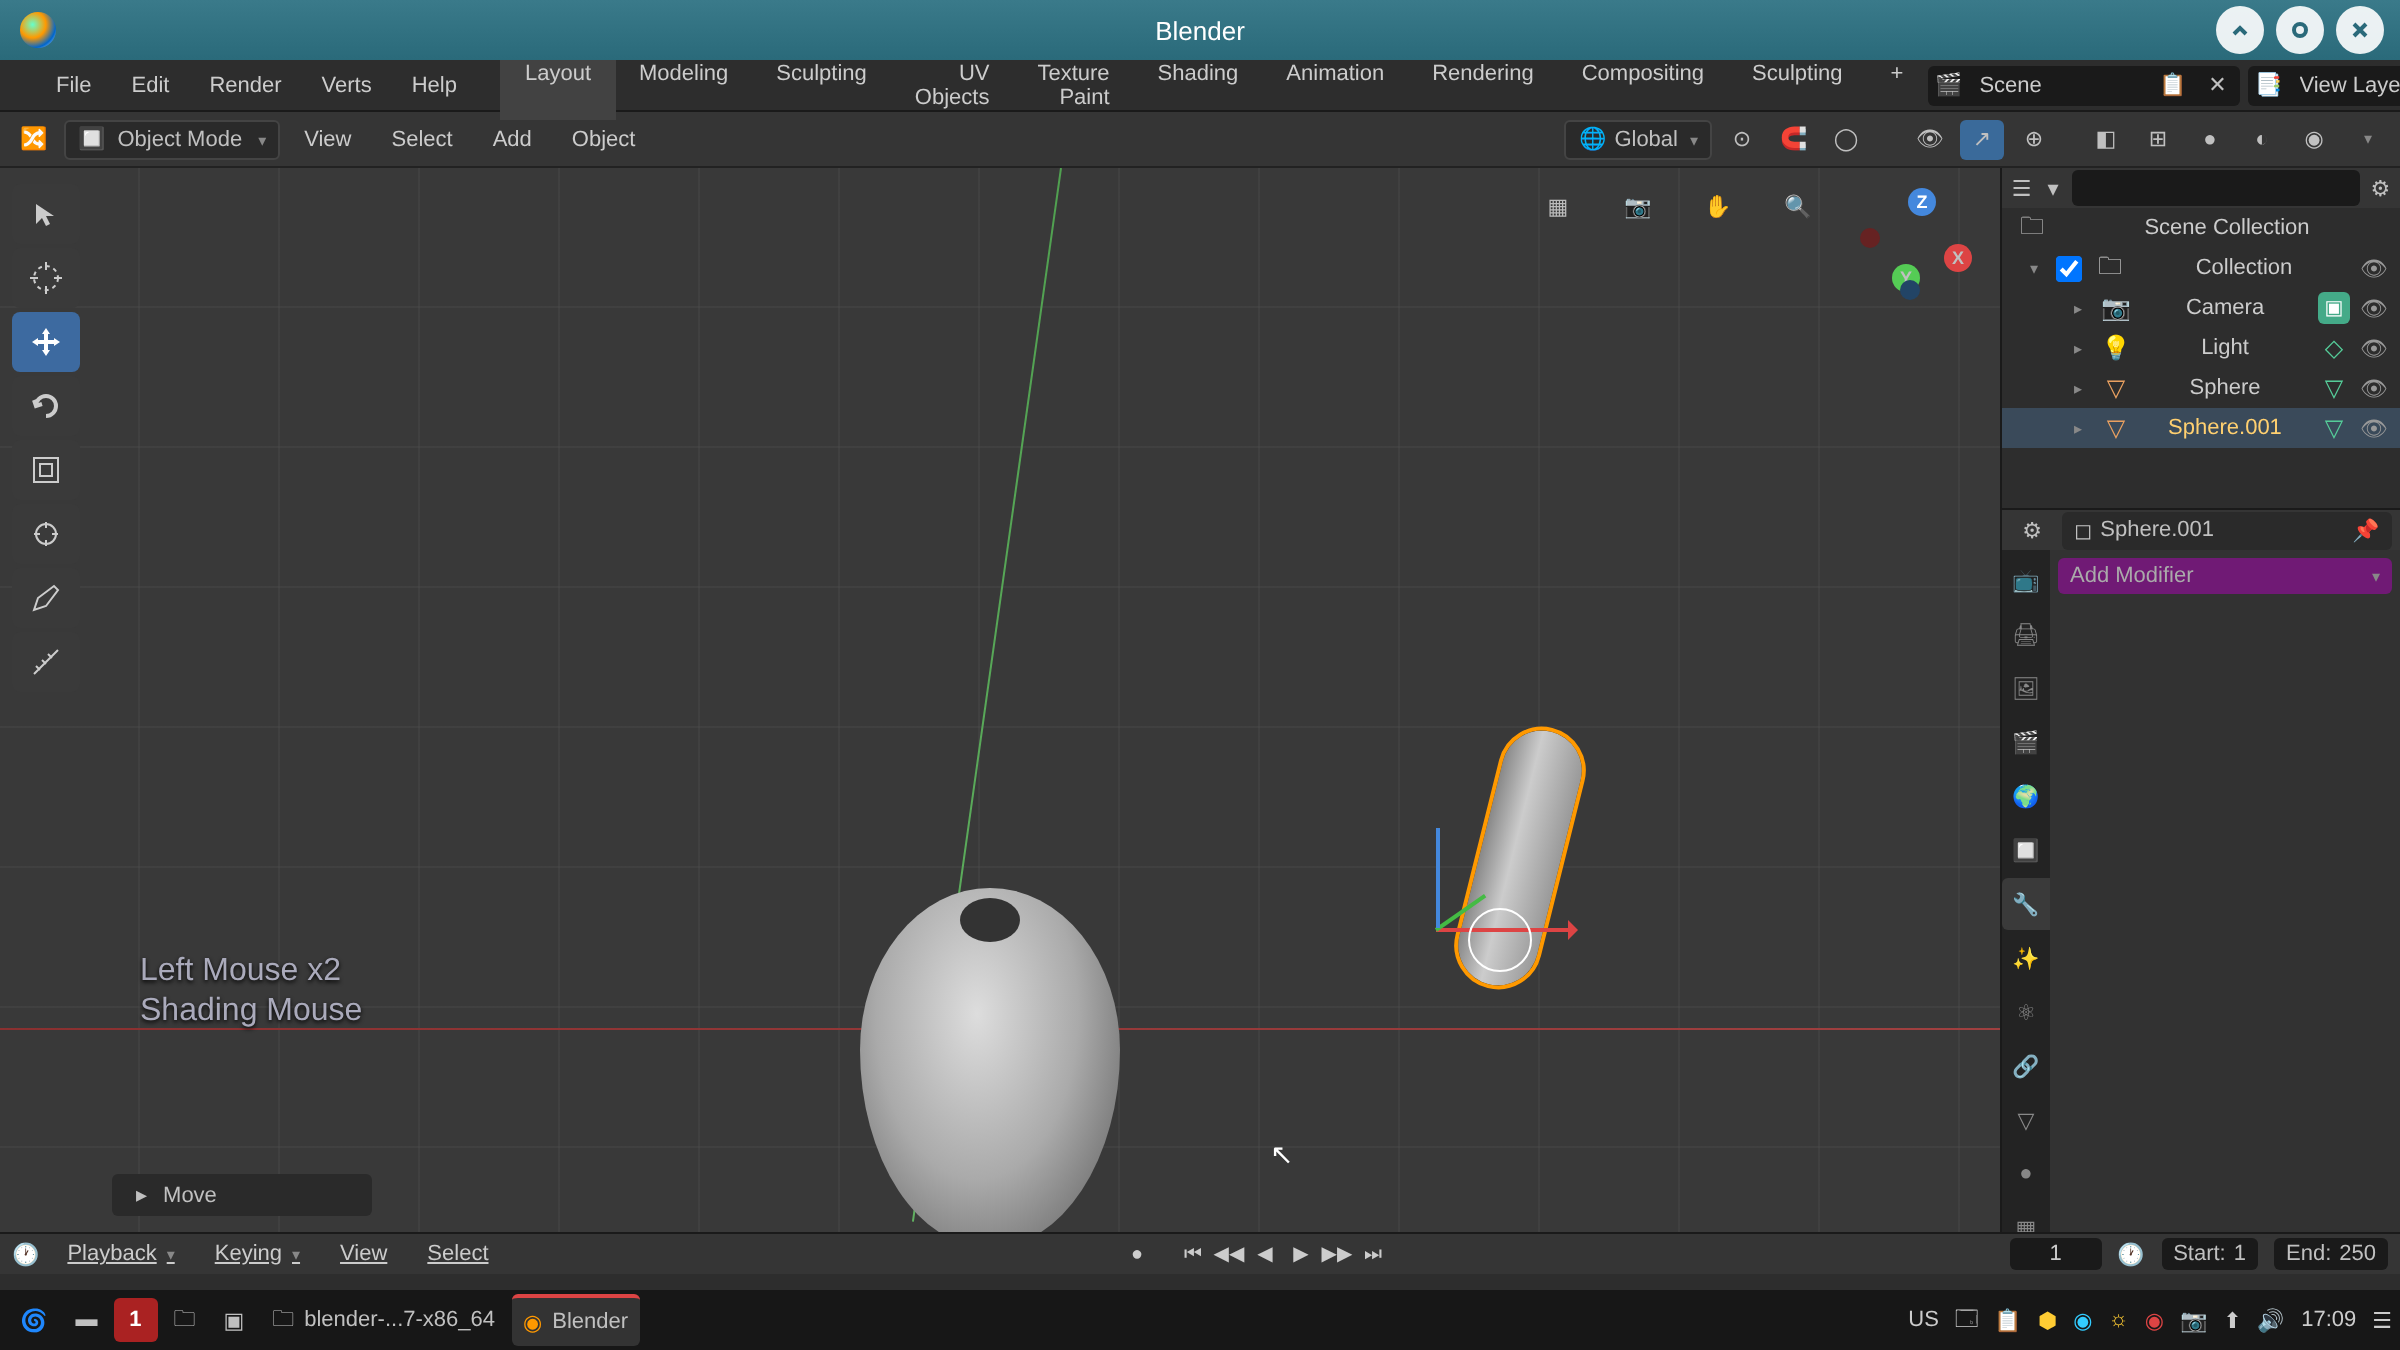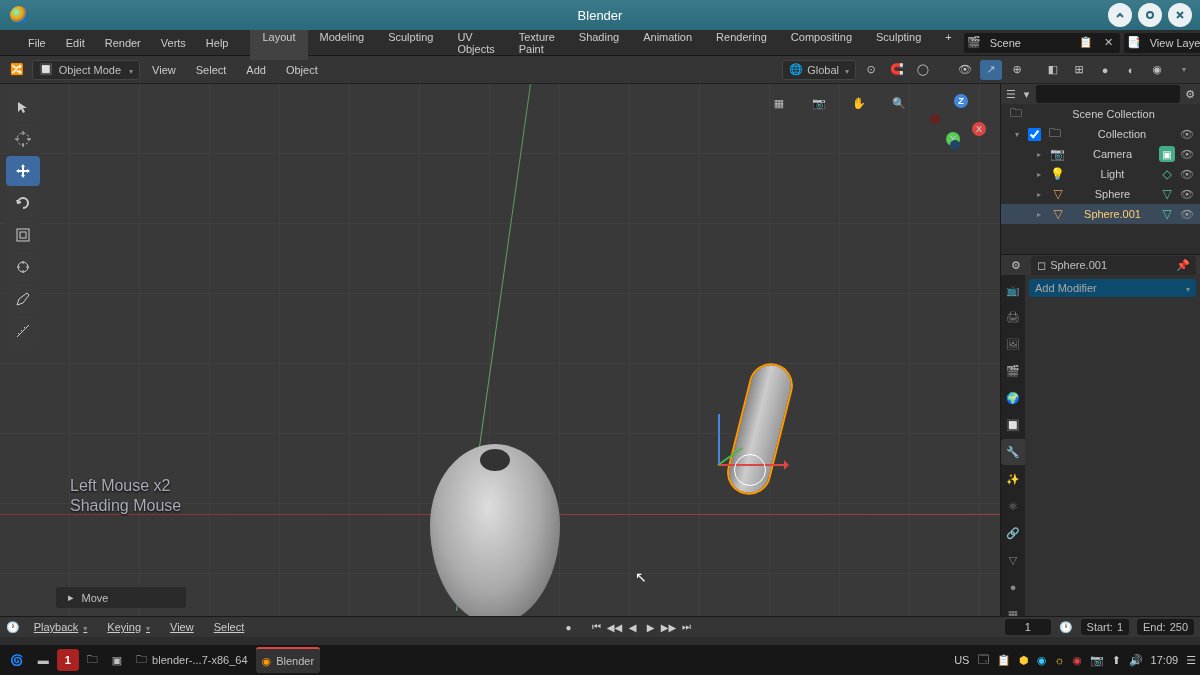--- a/index.html
+++ b/index.html
@@ -10,21 +10,21 @@
 .titlebar .logo { position:absolute; left:10px; width:18px; height:18px; border-radius:50%; background:radial-gradient(circle at 35% 35%,#6fc,#f90 40%,#06c 70%,#fff); }
 .titlebar .title { color:#fff; font-size:13px; font-weight:500; }
 .titlebar .winbtns { position:absolute; right:8px; display:flex; gap:6px; }
 .titlebar .winbtn { width:24px; height:24px; border-radius:12px; background:rgba(255,255,255,.9); display:flex; align-items:center; justify-content:center; color:#2a6a7a; cursor:pointer; }
 
 
 .menubar { height:26px; background:#2d2d2d; border-bottom:1px solid #1a1a1a; display:flex; align-items:center; padding:0 6px; }
 .menubar .blogo { width:18px; height:18px; margin:0 8px 0 4px; background:radial-gradient(circle at 35% 35%,#f90,#06c 60%); border-radius:50%; }
 .menubar .menu { padding:4px 10px; color:#ccc; cursor:pointer; }
 .menubar .tabrow { display:flex; margin-left:12px; }
-.menubar .tab { padding:5px 12px; color:#ccc; cursor:pointer; border-radius:3px 3px 0 0; }
+.menubar .tab { padding:5px 12px; color:#ccc; cursor:pointer; border-radius:3px 3px 0 0;text-align:right; }
 .menubar .tab.active { background:#424242; }
 .menubar .right { margin-left:auto; display:flex; align-items:center; gap:4px; }
 .menubar .scenebox { display:flex; align-items:center; background:#1a1a1a; border-radius:3px; height:20px; }
 .menubar .scenebox .ic { width:22px; height:20px; display:flex; align-items:center; justify-content:center; }
 .menubar .scenebox input { background:transparent; border:none; color:#ccc; font-size:11px; width:90px; padding:0 4px; outline:none; }
 
 
 .hdr { height:28px; background:#353535; border-bottom:1px solid #222; display:flex; align-items:center; padding:0 6px; gap:4px; }
 .hdr .modebox { display:flex; align-items:center; background:#2a2a2a; border-radius:3px; height:20px; padding:0 6px; gap:6px; border:1px solid #444; }
 .hdr .hbtn { padding:3px 8px; cursor:pointer; color:#ccc; }
@@ -78,21 +78,21 @@
 .orow .oicn { width:16px; height:16px; margin:0 3px; display:flex; align-items:center; justify-content:center; font-size:12px; }
 .orow .nm { flex:1; color:#ccc;text-align:center; }
 .orow .eye { width:18px; text-align:center; color:#999; cursor:pointer; margin-right:4px; }
 .orow.hl { background:#3a4a5a; }
 .propshelf { flex:1; display:flex; background:#2a2a2a; }
 .proptabs { width:24px; background:#232323; display:flex; flex-direction:column; padding-top:2px; }
 .ptab { width:24px; height:26px; display:flex; align-items:center; justify-content:center; cursor:pointer; border-radius:3px 0 0 3px; margin-bottom:1px; color:#888; }
 .ptab.active { background:#3a3a3a; color:#5a90c0; }
 .proparea { flex:1; background:#323232; padding:4px; }
 .datablock { display:flex; align-items:center; background:#2a2a2a; border-radius:3px; padding:3px 6px; gap:4px; margin-bottom:4px; }
-.addmod { background:#0c4a6e; border-radius:3px; padding:3px 6px; color:#aaa; cursor:pointer; display:flex; justify-content:space-between; }
+.addmod { background:#701a75; border-radius:3px; padding:3px 6px; color:#aaa; cursor:pointer; display:flex; justify-content:space-between; }
 
 
 .timeline { position:absolute; left:0; right:0; bottom:30px; height:29px; background:#2d2d2d; border-top:1px solid #1a1a1a; display:flex; flex-direction:column; }
 .tlhdr { height:20px; display:flex; align-items:center; padding:0 6px; gap:8px; background:#353535; }
 .tlhdr .tbtn { padding:2px 6px; cursor:pointer; display:flex; align-items:center; gap:3px; color:#ccc;text-decoration:underline; }
 .tlhdr .playback { display:flex; gap:0; margin-left:auto; margin-right:auto; }
 .tlhdr .playback .pb { width:18px; height:16px; display:flex; align-items:center; justify-content:center; cursor:pointer; color:#ccc; font-size:10px; }
 .tlhdr .fnum { background:#1a1a1a; border-radius:3px; padding:2px 20px; color:#ccc; }
 .tlhdr .flbl { display:flex; gap:4px; align-items:center; background:#1a1a1a; border-radius:3px; padding:2px 6px; }
 

